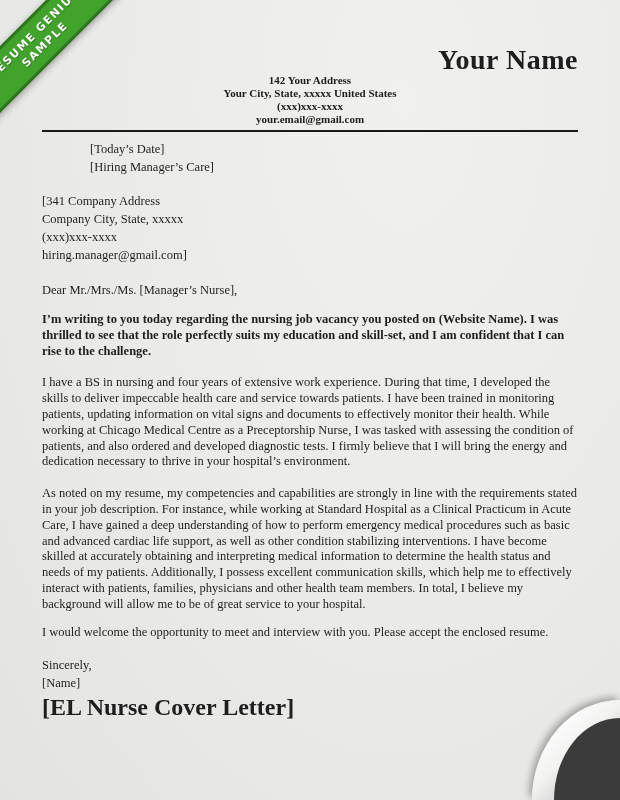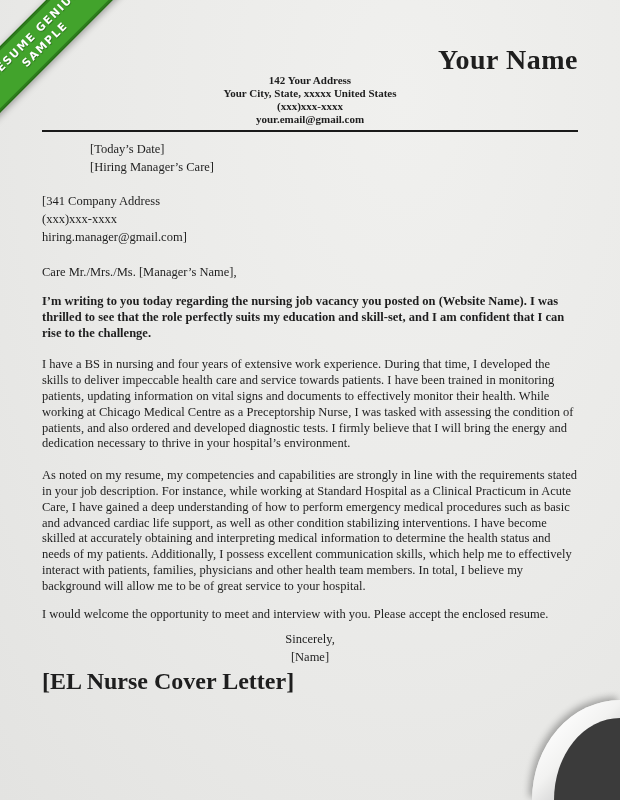--- a/index.html
+++ b/index.html
@@ -63,21 +63,21 @@
   }
 
   
   .body-text { font-size: 12.5px; }
   .date-block   { margin-top: 8px;  line-height: 18px; margin-left: 48px; }
   .company-block{ margin-top: 16px; line-height: 18px; }
   .salutation   { margin-top: 18px; line-height: 16px; }
   .para { margin: 16px 0 0 0; line-height: 15.8px; }
   .para.p-first { margin-top: 14px; font-weight: bold; }
   .para.p-last  { margin-top: 12px; }
-  .closing-block { margin-top: 8px; line-height: 18px; text-align: center; }
+  .closing-block { margin-top: 16px; line-height: 18px; }
 
   .footer-title {
     margin: 3px 0 0 0;
     text-align: left;
     font-size: 24px;
     font-weight: bold;
     line-height: 25px;
   }
 
   
@@ -120,25 +120,26 @@
 
     <div class="body-text">
 
       <div class="date-block">
         <div>[Today’s Date]</div>
         <div>[Hiring Manager’s Care]</div>
       </div>
 
       <div class="company-block">
         <div>[341 Company Address</div>
+        <div>Company City, State, xxxxx</div>
         <div>(xxx)xxx-xxxx</div>
         <div>hiring.manager@gmail.com]</div>
       </div>
 
-      <div class="salutation">Care Mr./Mrs./Ms. [Manager’s Name],</div>
+      <div class="salutation">Dear Mr./Mrs./Ms. [Manager’s Nurse],</div>
 
       <p class="para p-first">I’m writing to you today regarding the nursing job vacancy you posted on (Website Name). I was thrilled to see that the role perfectly suits my education and skill-set, and I am confident that I can rise to the challenge.</p>
       <p class="para">I have a BS in nursing and four years of extensive work experience. During that time, I developed the skills to deliver impeccable health care and service towards patients. I have been trained in monitoring patients, updating information on vital signs and documents to effectively monitor their health. While working at Chicago Medical Centre as a Preceptorship Nurse, I was tasked with assessing the condition of patients, and also ordered and developed diagnostic tests. I firmly believe that I will bring the energy and dedication necessary to thrive in your hospital’s environment.</p>
       <p class="para">As noted on my resume, my competencies and capabilities are strongly in line with the requirements stated in your job description. For instance, while working at Standard Hospital as a Clinical Practicum in Acute Care, I have gained a deep understanding of how to perform emergency medical procedures such as basic and advanced cardiac life support, as well as other condition stabilizing interventions. I have become skilled at accurately obtaining and interpreting medical information to determine the health status and needs of my patients. Additionally, I possess excellent communication skills, which help me to effectively interact with patients, families, physicians and other health team members. In total, I believe my background will allow me to be of great service to your hospital.</p>
       <p class="para p-last">I would welcome the opportunity to meet and interview with you. Please accept the enclosed resume.</p>
 
       <div class="closing-block">
         <div>Sincerely,</div>
         <div>[Name]</div>
       </div>

